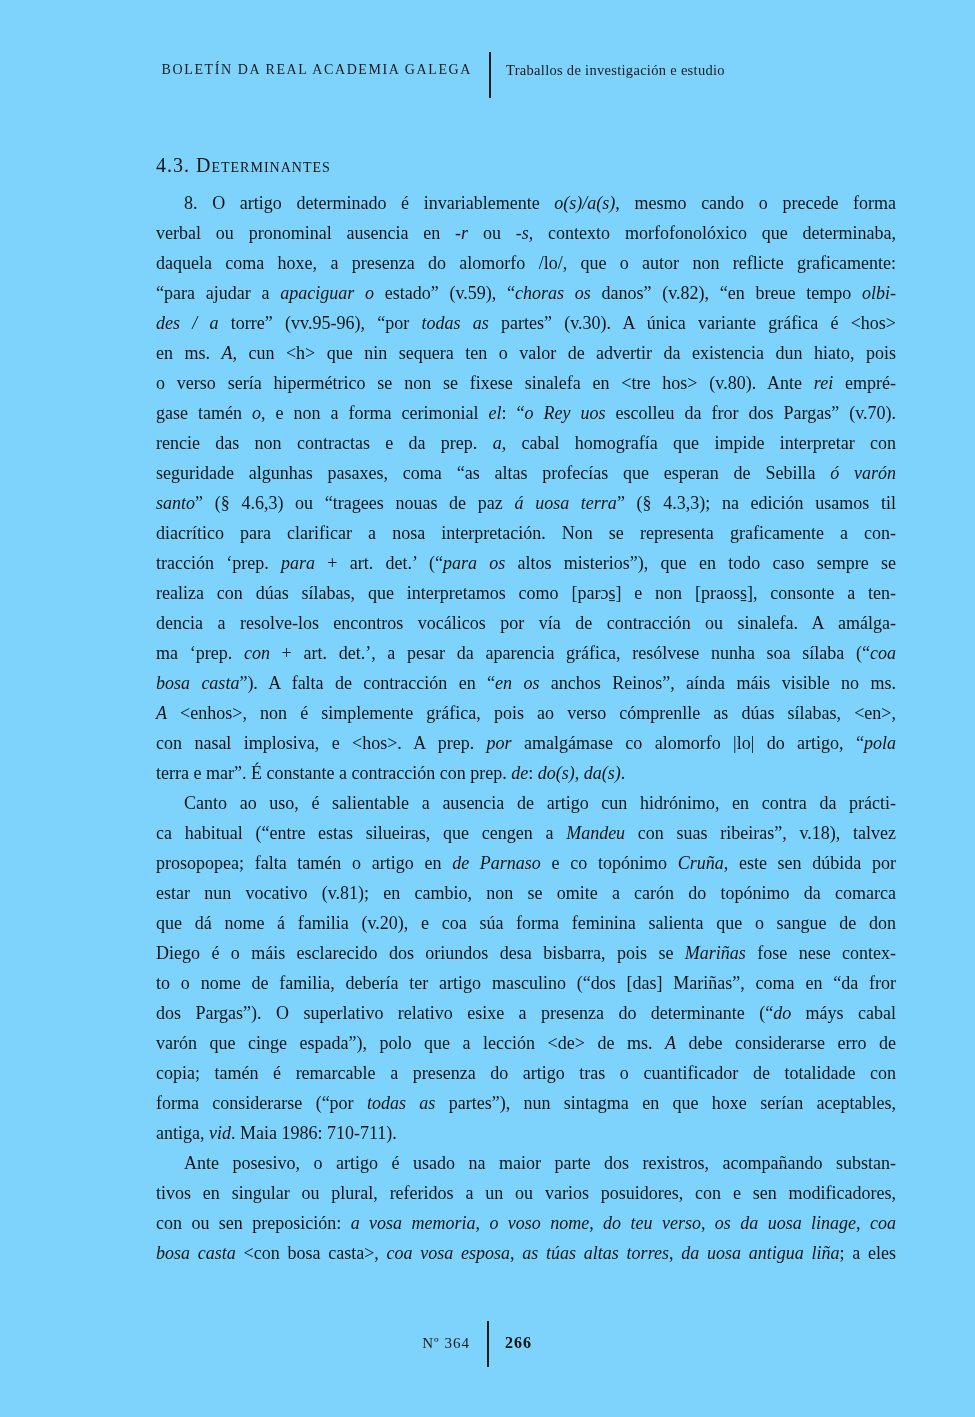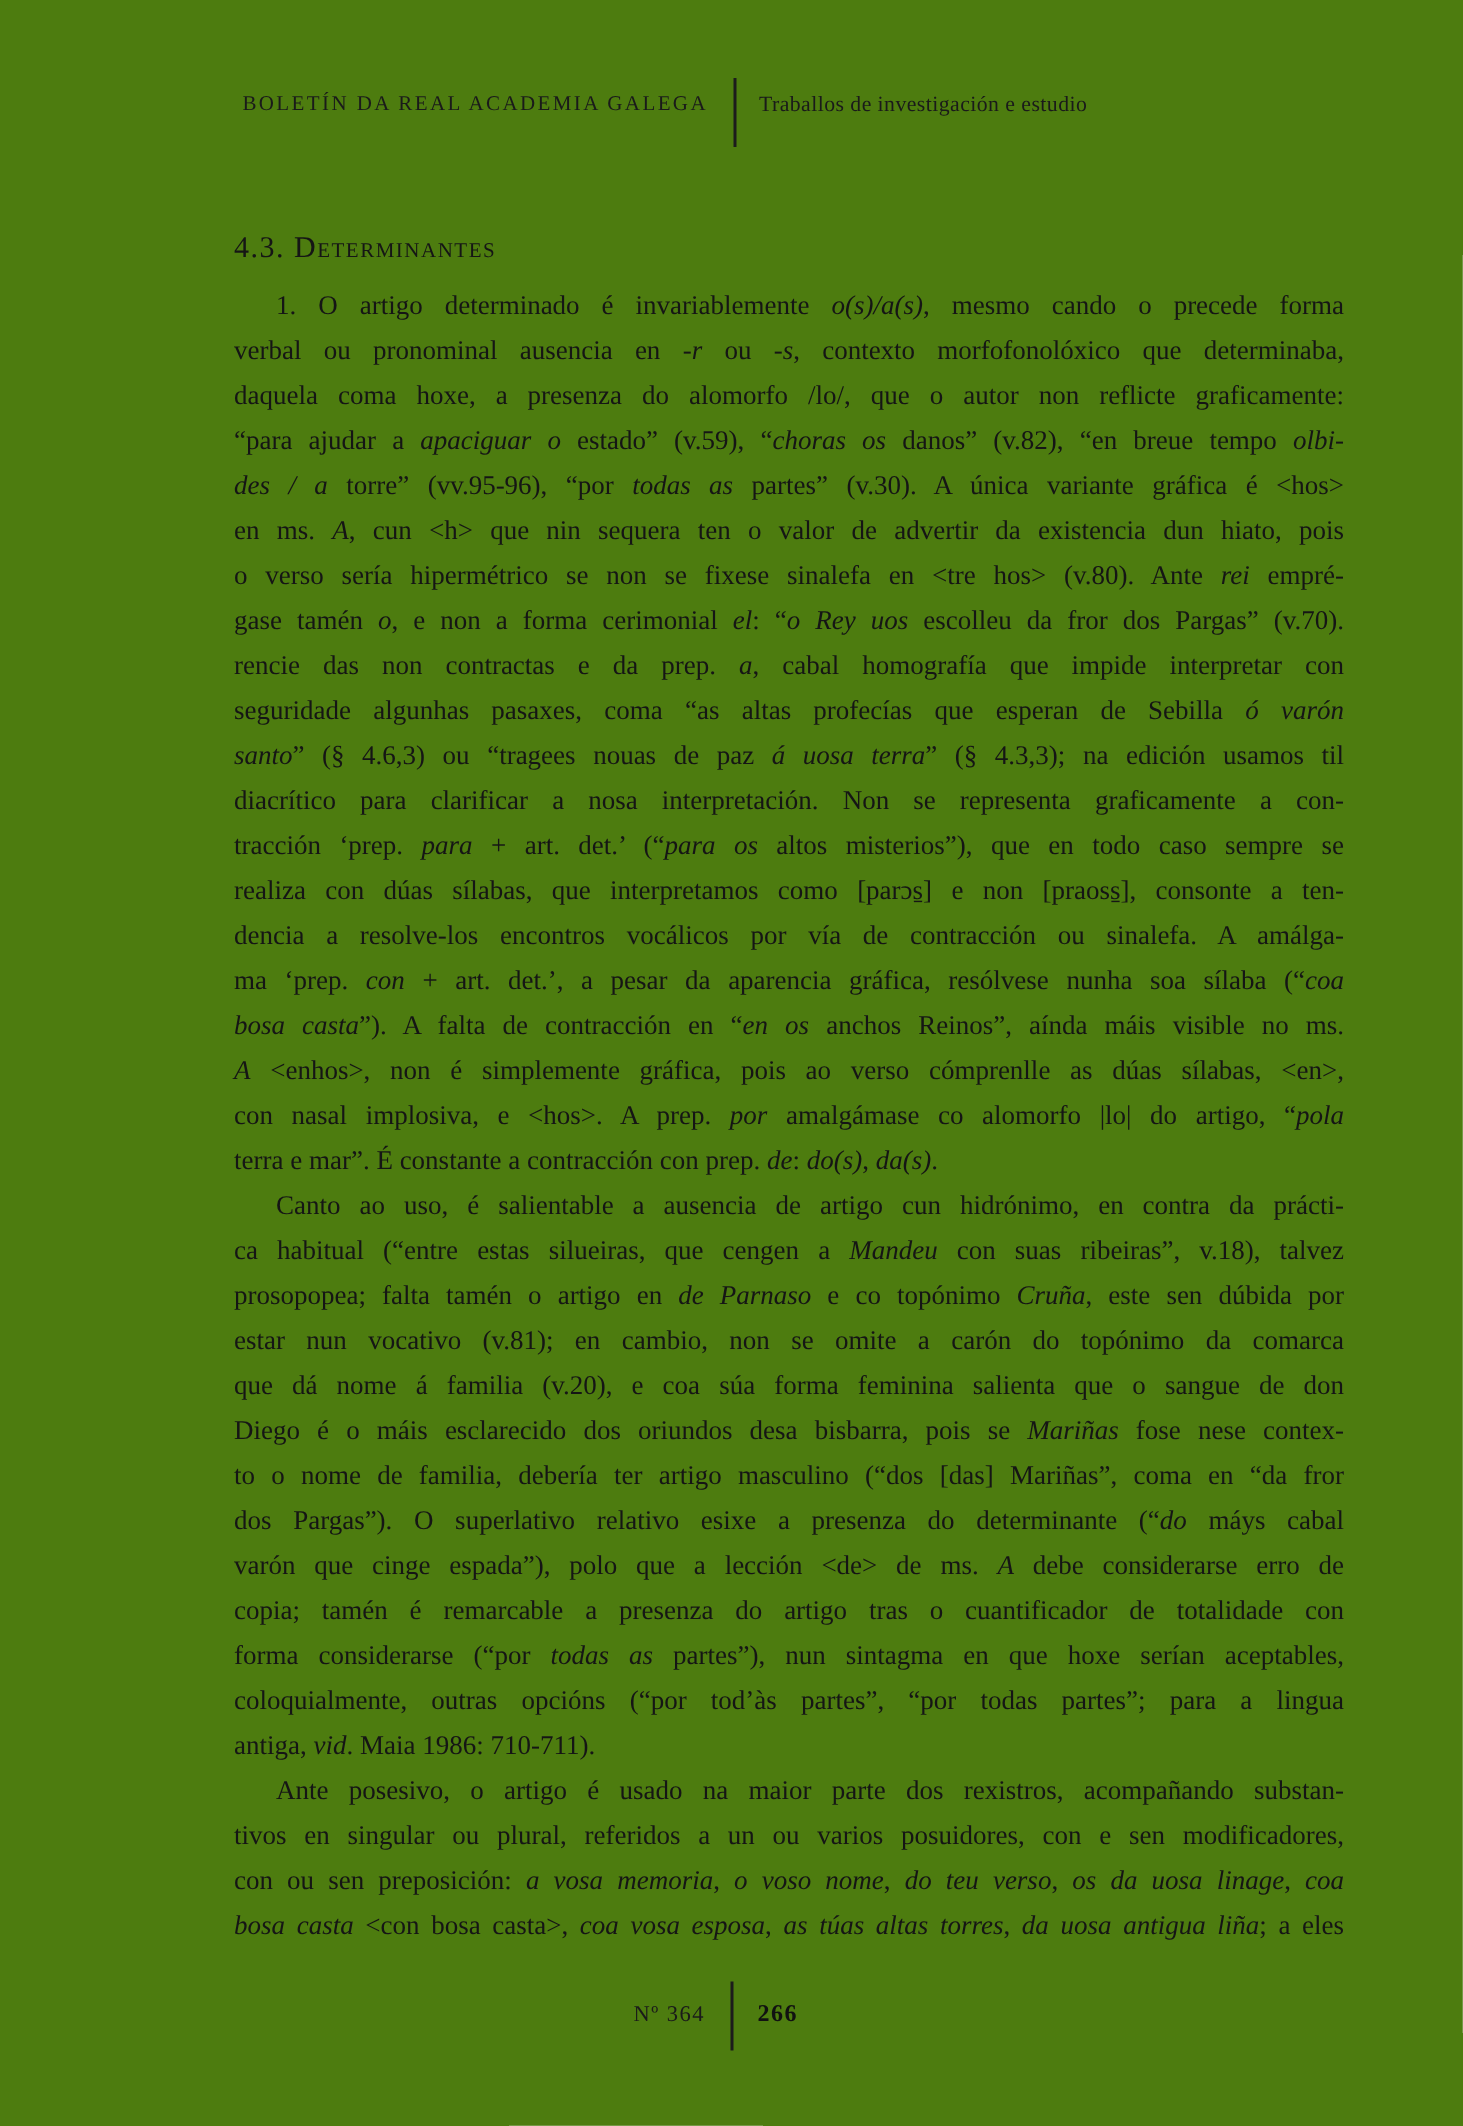--- a/index.html
+++ b/index.html
@@ -1,21 +1,21 @@
 <!DOCTYPE html>
 <html><head>
 <meta charset="utf-8">
 <style>
   html,body{margin:0;padding:0;}
   body{background:#f2f2f2;}
   .page{
     position:relative;
     width:975px;height:1417px;
     margin:0 auto;
-    background:#4d7c0f;
+    background:#7dd3fc;
     font-family:"Liberation Serif","DejaVu Serif",serif;
     color:#151515;
     overflow:hidden;
   }
   
   .hdr-rule{position:absolute;left:489px;top:52px;width:1.5px;height:46px;background:#1c1c1c;}
   .hdr-left{position:absolute;top:62px;right:503px;font-size:14px;letter-spacing:1.6px;white-space:nowrap;color:#1a1a1a;}
   .hdr-right{position:absolute;top:62px;left:506px;font-size:14.5px;letter-spacing:0.3px;white-space:nowrap;color:#1a1a1a;}
   
   .body-block{position:absolute;left:120px;top:150px;width:740px;margin-left:36px;}
@@ -42,21 +42,21 @@
 <div class="page">
 
   <div class="hdr-rule"></div>
   <div class="hdr-left">BOLETÍN DA REAL ACADEMIA GALEGA</div>
   <div class="hdr-right">Traballos de investigación e estudio</div>
 
   <div class="body-block">
     <div class="heading">4.3. Determinantes</div>
     <div>
         <div class="para">
-          <div class="ln ind"><span>1. O artigo determinado é invariablemente </span><span class="it">o(s)/a(s)</span><span>, mesmo cando o precede forma</span></div>
+          <div class="ln ind"><span>8. O artigo determinado é invariablemente </span><span class="it">o(s)/a(s)</span><span>, mesmo cando o precede forma</span></div>
           <div class="ln"><span>verbal ou pronominal ausencia en </span><span class="it">-r</span><span> ou </span><span class="it">-s</span><span>, contexto morfofonolóxico que determinaba,</span></div>
           <div class="ln"><span>daquela coma hoxe, a presenza do alomorfo /lo/, que o autor non reflicte graficamente:</span></div>
           <div class="ln"><span>“para ajudar a </span><span class="it">apaciguar o</span><span> estado” (v.59), “</span><span class="it">choras os</span><span> danos” (v.82), “en breue tempo </span><span class="it">olbi-</span></div>
           <div class="ln"><span class="it">des / a</span><span> torre” (vv.95-96), “por </span><span class="it">todas as</span><span> partes” (v.30). A única variante gráfica é &lt;hos&gt;</span></div>
           <div class="ln"><span>en ms. </span><span class="it">A</span><span>, cun &lt;h&gt; que nin sequera ten o valor de advertir da existencia dun hiato, pois</span></div>
           <div class="ln"><span>o verso sería hipermétrico se non se fixese sinalefa en &lt;tre hos&gt; (v.80). Ante </span><span class="it">rei</span><span> empré-</span></div>
           <div class="ln"><span>gase tamén </span><span class="it">o</span><span>, e non a forma cerimonial </span><span class="it">el</span><span>: “</span><span class="it">o Rey uos</span><span> escolleu da fror dos Pargas” (v.70).</span></div>
         </div>
         <div class="para">
           <div class="ln"><span>rencie das non contractas e da prep. </span><span class="it">a</span><span>, cabal homografía que impide interpretar con</span></div>
@@ -77,21 +77,20 @@
           <div class="ln"><span>ca habitual (“entre estas silueiras, que cengen a </span><span class="it">Mandeu</span><span> con suas ribeiras”, v.18), talvez</span></div>
           <div class="ln"><span>prosopopea; falta tamén o artigo en </span><span class="it">de Parnaso</span><span> e co topónimo </span><span class="it">Cruña</span><span>, este sen dúbida por</span></div>
           <div class="ln"><span>estar nun vocativo (v.81); en cambio, non se omite a carón do topónimo da comarca</span></div>
           <div class="ln"><span>que dá nome á familia (v.20), e coa súa forma feminina salienta que o sangue de don</span></div>
           <div class="ln"><span>Diego é o máis esclarecido dos oriundos desa bisbarra, pois se </span><span class="it">Mariñas</span><span> fose nese contex-</span></div>
           <div class="ln"><span>to o nome de familia, debería ter artigo masculino (“dos [das] Mariñas”, coma en “da fror</span></div>
           <div class="ln"><span>dos Pargas”). O superlativo relativo esixe a presenza do determinante (“</span><span class="it">do</span><span> máys cabal</span></div>
           <div class="ln"><span>varón que cinge espada”), polo que a lección &lt;de&gt; de ms. </span><span class="it">A</span><span> debe considerarse erro de</span></div>
           <div class="ln"><span>copia; tamén é remarcable a presenza do artigo tras o cuantificador de totalidade con</span></div>
           <div class="ln"><span>forma considerarse (“por </span><span class="it">todas as</span><span> partes”), nun sintagma en que hoxe serían aceptables,</span></div>
-          <div class="ln"><span>coloquialmente, outras opcións (“por tod’às partes”, “por todas partes”; para a lingua</span></div>
           <div class="ln ln-last"><span>antiga, </span><span class="it">vid</span><span>. Maia 1986: 710-711).</span></div>
         </div>
         <div class="para">
           <div class="ln ind"><span>Ante posesivo, o artigo é usado na maior parte dos rexistros, acompañando substan-</span></div>
           <div class="ln"><span>tivos en singular ou plural, referidos a un ou varios posuidores, con e sen modificadores,</span></div>
           <div class="ln"><span>con ou sen preposición: </span><span class="it">a vosa memoria</span><span>, </span><span class="it">o voso nome</span><span>, </span><span class="it">do teu verso</span><span>, </span><span class="it">os da uosa linage</span><span>, </span><span class="it">coa</span></div>
           <div class="ln"><span class="it">bosa casta</span><span> &lt;con bosa casta&gt;, </span><span class="it">coa vosa esposa</span><span>, </span><span class="it">as túas altas torres</span><span>, </span><span class="it">da uosa antigua liña</span><span>; a eles</span></div>
         </div>
       </div>
   </div>

